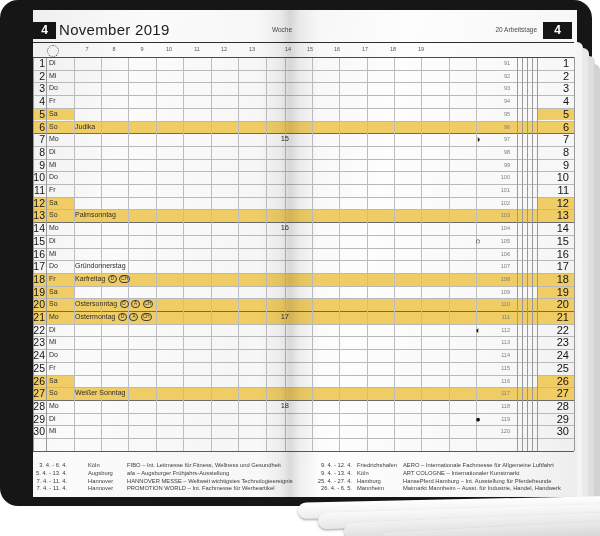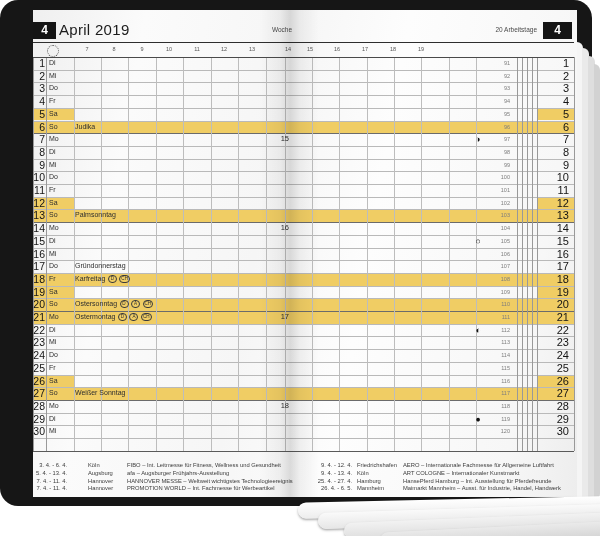--- a/index.html
+++ b/index.html
@@ -53,21 +53,21 @@
 <div id="book">
   <div id="cover" class="abs"></div>
 
   <div class="abs rstrip" style="left:575px;width:8px;height:458px;background:#f5f5f5;"></div>
   <div class="abs rstrip" style="left:582px;width:7px;height:452px;top:48px;background:#eaeaea;"></div>
   <div class="abs rstrip" style="left:588px;width:7px;height:444px;top:56px;background:#dedede;"></div>
   <div class="abs rstrip" style="left:594px;width:6px;height:436px;top:64px;background:#d2d2d2;"></div>
 
   <div id="spread" class="abs">
     <div class="abs monthbox" style="left:0;">4</div>
-    <div id="title" class="abs">April 2019</div>
+    <div id="title" class="abs">November 2019</div>
     <div class="abs smallhead" style="left:226px;width:46px;text-align:center;">Woche</div>
     <div class="abs smallhead" style="left:404px;width:100px;text-align:right;">20 Arbeitstage</div>
     <div class="abs monthbox" style="left:510px;width:29px;">4</div>
 
     <div id="rule-title" class="abs"></div>
     <div id="sunicon" class="abs"></div>
     <div id="hours">
         <div class="abs hourlabel" style="left:54px;">7</div>
         <div class="abs hourlabel" style="left:81px;">8</div>
         <div class="abs hourlabel" style="left:109px;">9</div>

